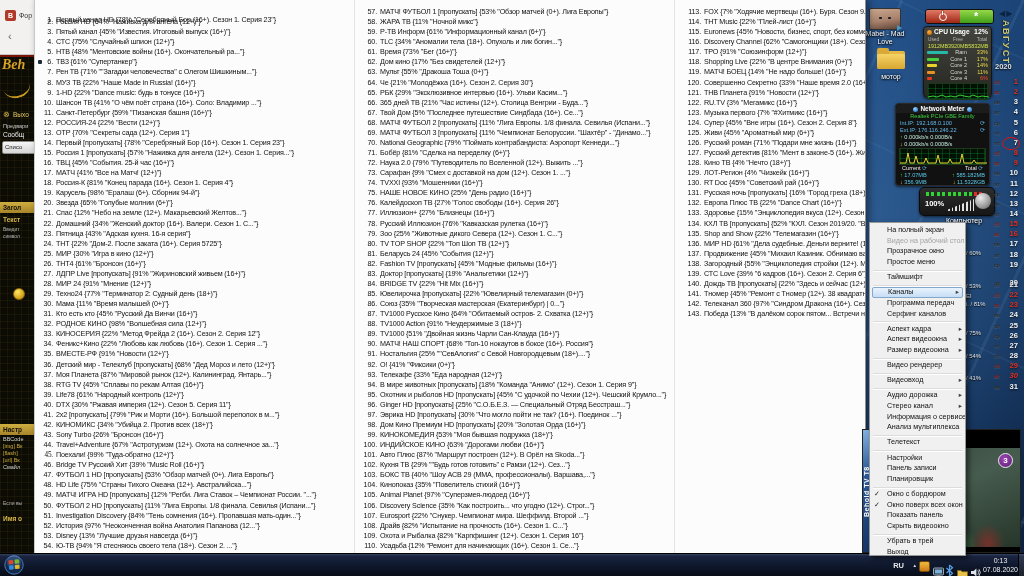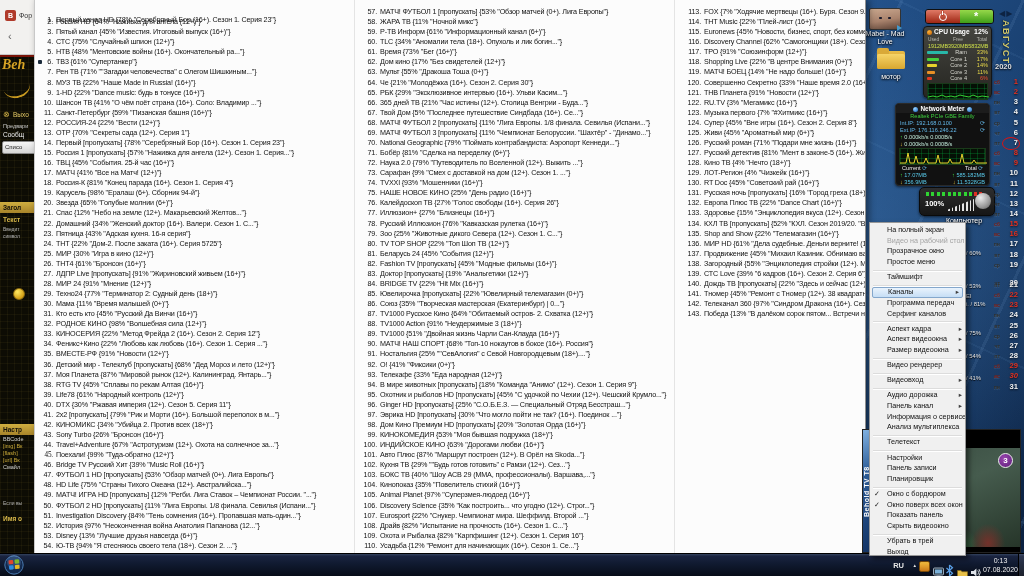--- a/index.html
+++ b/index.html
@@ -614,21 +614,21 @@
       <div class="msep"></div>
       <div class="mi"><span>Аспект кадра</span><span class="sub">▸</span></div>
       <div class="mi"><span>Аспект видеоокна</span><span class="sub">▸</span></div>
       <div class="mi"><span>Размер видеоокна</span><span class="sub">▸</span></div>
       <div class="msep"></div>
       <div class="mi"><span>Видео рендерер</span></div>
       <div class="msep"></div>
       <div class="mi"><span>Видеовход</span><span class="sub">▸</span></div>
       <div class="msep"></div>
       <div class="mi"><span>Аудио дорожка</span><span class="sub">▸</span></div>
-      <div class="mi"><span>Панель канал</span><span class="sub">▸</span></div>
+      <div class="mi"><span>Стерео канал</span><span class="sub">▸</span></div>
       <div class="mi"><span>Информация о сервисе</span></div>
       <div class="mi"><span>Анализ мультиплекса</span></div>
       <div class="msep"></div>
       <div class="mi"><span>Телетекст</span></div>
       <div class="msep"></div>
       <div class="mi"><span>Настройки</span></div>
       <div class="mi"><span>Панель записи</span></div>
       <div class="mi"><span>Планировщик</span></div>
       <div class="msep"></div>
       <div class="mi"><span class="chk">✓</span><span>Окно с бордюром</span></div>

